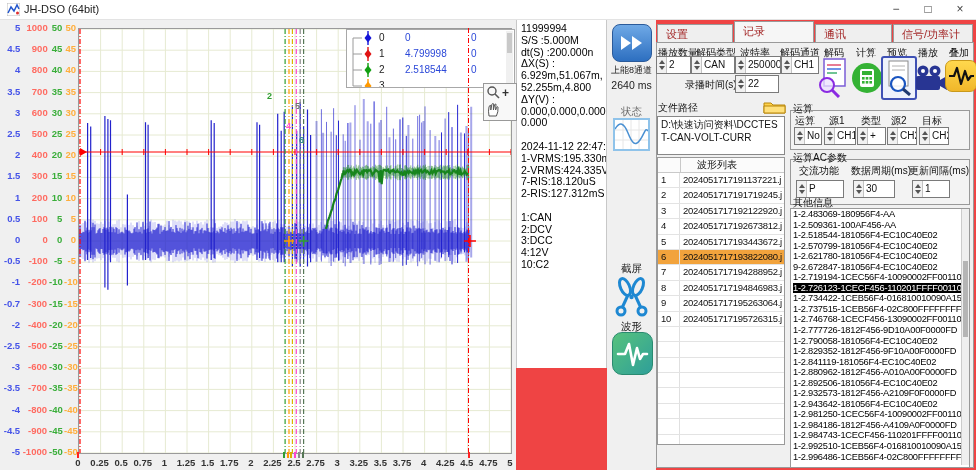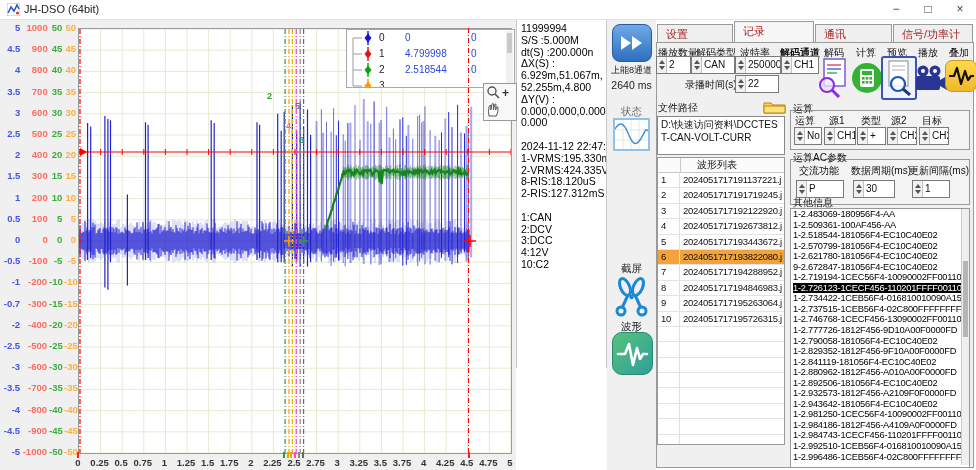--- a/index.html
+++ b/index.html
@@ -1,16 +1,16 @@
 <!DOCTYPE html>
 <html><head>
 <meta charset="utf-8">
 <style>
   html,body{margin:0;padding:0;background:#d8d8d8;font-family:"Liberation Sans","DejaVu Sans",sans-serif;}
-  #app{position:relative;width:976px;height:470px;background:#ffffff;overflow:hidden;font-size:11px;color:#111;}
+  #app{position:relative;width:976px;height:470px;background:#ef4444;overflow:hidden;font-size:11px;color:#111;}
   
   #titlebar{position:absolute;left:0;top:0;width:976px;height:19px;background:#ffffff;border-bottom:1px solid #e3e3e3;z-index:20;}
   #titlebar .ttl{position:absolute;left:24px;top:3px;font-size:11px;color:#222;}
   #titlebar .appicon{position:absolute;left:7px;top:3px;}
   .winbtn{position:absolute;top:0;width:32px;height:19px;text-align:center;line-height:19px;font-size:12px;color:#444;cursor:default;}
   #btn-min{right:64px}#btn-max{right:32px}#btn-close{right:0}
   
   #chart{position:absolute;left:0;top:20px;width:516px;height:450px;background:#f0f0f0;}
   #plot{position:absolute;left:78px;top:8px;width:432px;height:424px;background:#fff;border:1px solid #9a9a9a;box-sizing:content-box;}
   .yrow{position:absolute;left:0;width:76px;height:11px;display:flex;justify-content:flex-end;gap:2px;font-size:9.5px;font-weight:bold;line-height:11px;}
@@ -47,21 +47,21 @@
   #shot-label{top:242px;font-size:10.5px;}
   #scissors{position:absolute;left:7px;top:255px;}
   #wave-label{top:300px;font-size:10.5px;}
   #wavebtn{position:absolute;left:5px;top:312px;width:39px;height:41px;border-radius:10px;background:linear-gradient(135deg,#57c27d,#2f9f99);border:1px solid #2a8a70;display:flex;align-items:center;justify-content:center;}
   
   #rightpanel{position:absolute;left:656px;top:20px;width:320px;height:450px;}
   #rp-box{position:absolute;left:0;top:22px;width:318px;height:426px;border:1px solid #9a9a9a;background:#f0f0f0;box-sizing:border-box;}
   .tab{position:absolute;top:4px;height:18px;background:#efefef;border:1px solid #9a9a9a;border-bottom:none;font-size:11px;color:#a42828;padding:2px 0 0 8px;box-sizing:border-box;z-index:1;}
   .tab.active{top:1px;height:21px;background:#f6f6f6;z-index:2;}
   .rlabel{position:absolute;font-size:10px;color:#111;white-space:nowrap;z-index:3;}
-  .rlabel.b{font-weight:bold;}
+  .rlabel.b{font-weight:normal;}
   .spin{position:absolute;height:16px;border:1px solid #7a7a7a;background:#fff;display:flex;box-sizing:content-box;z-index:3;}
   .sarr{width:9px;border-right:1px solid #c3c3c3;background:#f1f1f1;display:flex;flex-direction:column;justify-content:space-evenly;align-items:center;}
   .tup{width:0;height:0;border-left:3px solid transparent;border-right:3px solid transparent;border-bottom:4px solid #555;}
   .tdn{width:0;height:0;border-left:3px solid transparent;border-right:3px solid transparent;border-top:4px solid #555;}
   .sval{flex:1;font-size:10px;line-height:15px;padding-left:2px;overflow:hidden;white-space:nowrap;}
   .iconbtn{position:absolute;z-index:3;}
   #preview-btn{border:2px solid #3f51b5;border-radius:3px;background:#eef2fb;width:32px;height:40px;display:flex;align-items:center;justify-content:center;}
   #pathbox{position:absolute;left:1px;top:96px;width:120px;height:33px;border:1px solid #888;background:#fff;font-size:10px;line-height:12.5px;padding:2px 3px;word-break:break-all;color:#111;z-index:3;}
   #wltable{position:absolute;left:1px;top:137px;width:126px;height:286px;border:1px solid #999;background:#fff;overflow:hidden;z-index:3;}
   .wlhead{height:14px;border-bottom:1px solid #c9c9c9;background:#fbfbfb;display:flex;font-size:10px;line-height:14px;}
@@ -364,21 +364,21 @@
         <div>ΔX(S) :</div>
         <div>6.929m,51.067m,</div>
         <div>52.255m,4.800</div>
         <div>ΔY(V) :</div>
         <div>0.000,0.000,0.000,</div>
         <div>0.000</div>
         <div>&nbsp;</div>
         <div>2024-11-12 22:47:40</div>
         <div>1-VRMS:195.330mV</div>
         <div>2-VRMS:424.335V</div>
-        <div>8-RIS:18.120uS</div>
+        <div>7-RIS:18.120uS</div>
         <div>2-RIS:127.312mS</div>
         <div>&nbsp;</div>
         <div>1:CAN</div>
         <div>2:DCV</div>
         <div>3:DCC</div>
         <div>4:12V</div>
         <div>10:C2</div>
       </div>
   </div>
 

